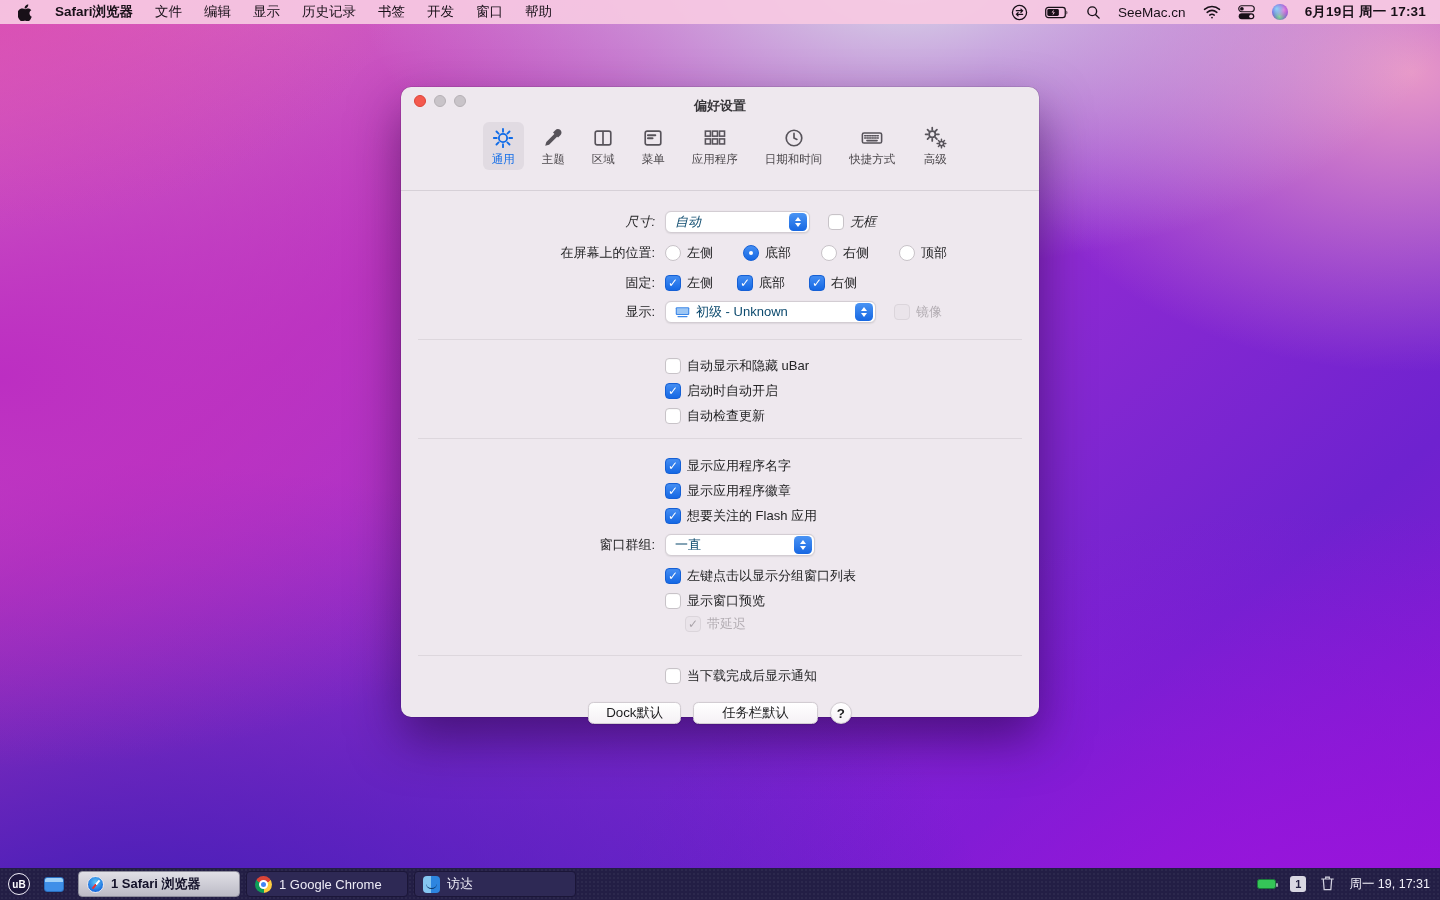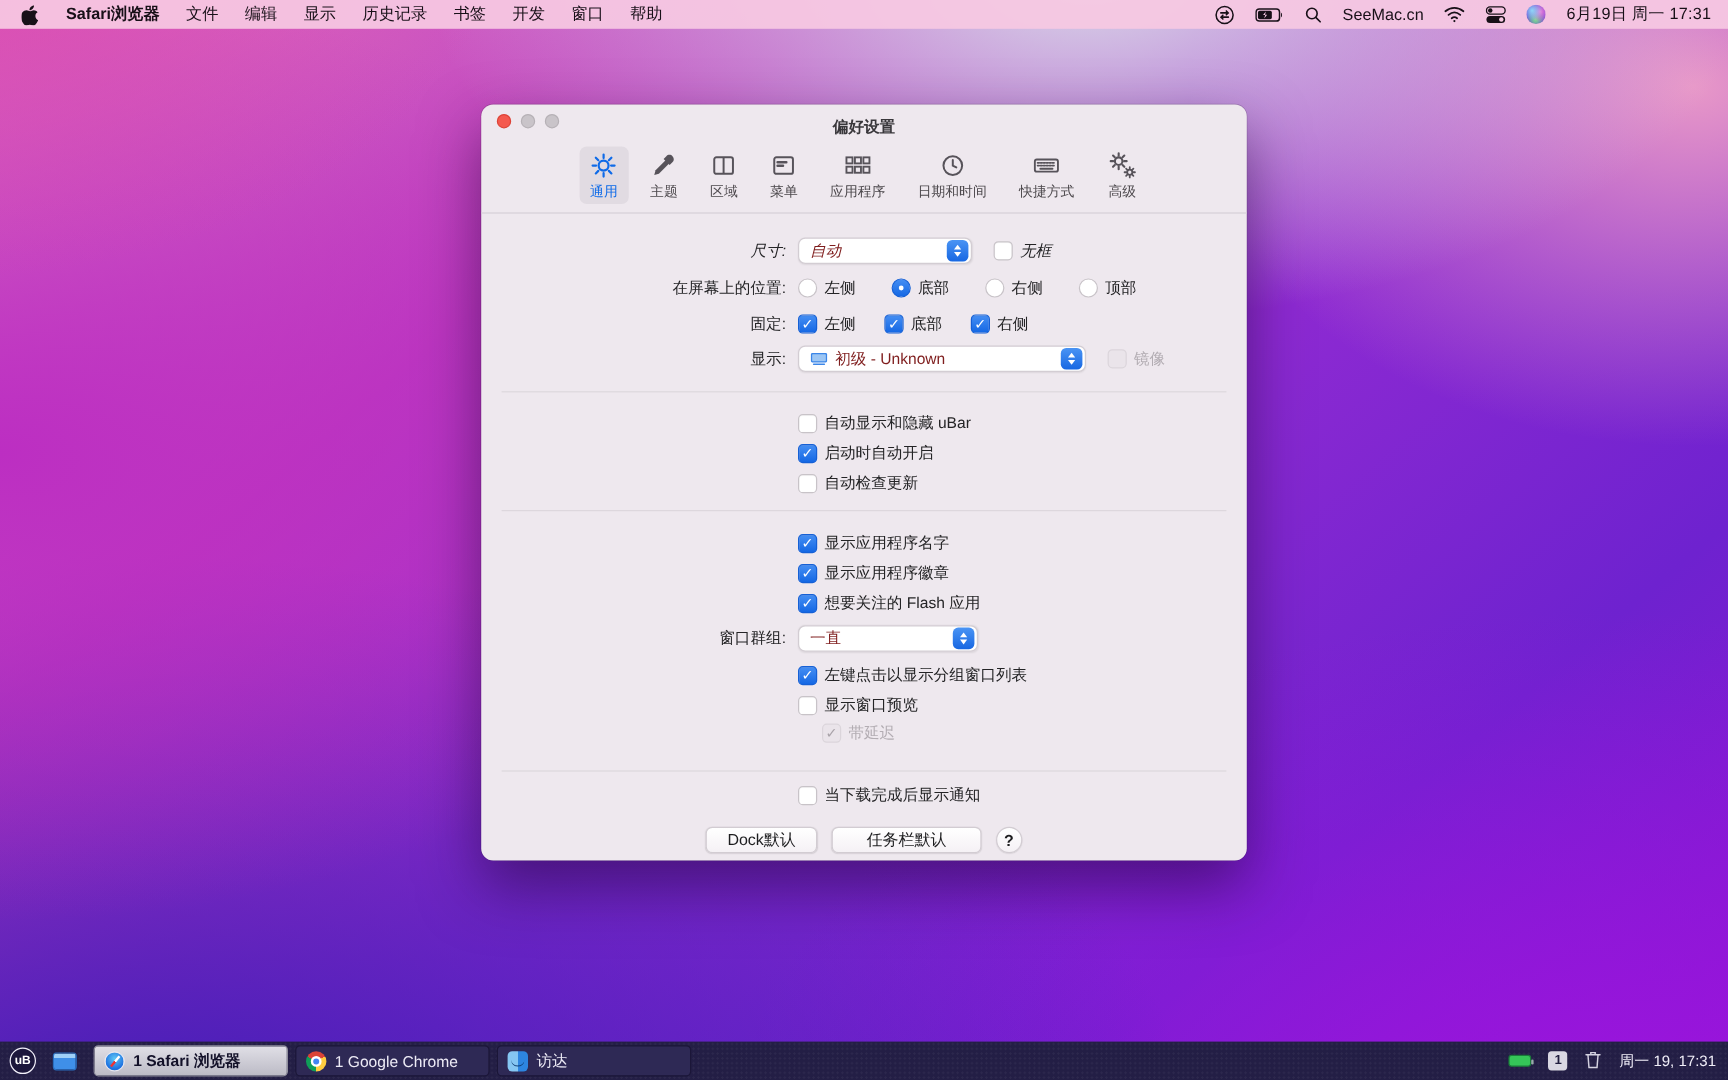--- a/index.html
+++ b/index.html
@@ -26,35 +26,35 @@
   .mb-app { font-weight:700; }
   .mb-item { cursor:default; }
   .mb-right { margin-left:auto; display:flex; align-items:center; gap:17px; }
   .mb-right svg { display:block; }
   .siri-orb { width:16px; height:16px; border-radius:50%;
     background:
       radial-gradient(circle at 30% 30%, #8fd6f7 0%, rgba(143,214,247,0) 55%),
       radial-gradient(circle at 72% 36%, #f07bd8 0%, rgba(240,123,216,0) 58%),
       radial-gradient(circle at 48% 78%, #7ce08c 0%, rgba(124,224,140,0) 55%),
       radial-gradient(circle, #4a6ce2 0%, #7b2ad0 100%); }
-  .mb-time { letter-spacing:.2px; }
+  .mb-time { letter-spacing:.2px;font-weight:bold; }
 
   
   .window { position:absolute; left:401px; top:87px; width:638px; height:630px;
     background:#eee8ee; border-radius:10px;
     box-shadow:0 22px 50px rgba(25,0,45,.5), 0 0 0 .5px rgba(0,0,0,.18); }
   .titlebar { position:relative; height:28px; display:flex; align-items:flex-end; }
   .lights { position:absolute; left:13px; top:8px; display:flex; gap:8px; }
   .tl { width:12px; height:12px; border-radius:50%; }
   .tl-close { background:#f4594e; border:.5px solid #dd4337; }
   .tl-gray  { background:#c9c4c9; border:.5px solid #b6b1b6; }
   .win-title { flex:1; text-align:center; font-weight:700; color:#39373b; font-size:13px; padding-top:6px; }
 
   .toolbar { display:flex; justify-content:center; align-items:flex-start; gap:9px;
-    padding:7px 0 7px; border-bottom:1px solid #d6d0d7; }
+    padding:7px 0 20px; border-bottom:1px solid #d6d0d7; }
   .tab { display:flex; flex-direction:column; align-items:center; padding:4px 9px 3px;
     border-radius:6px; color:#4c484c; }
   .tab .tab-icon { height:24px; display:flex; align-items:center; color:#57535a; }
   .tab .tab-label { font-size:11.5px; margin-top:2px; }
   .tab.selected { background:#e1dbe2; }
   .tab.selected .tab-icon { color:#0f6be8; }
   .tab.selected .tab-label { color:#0f6be8; }
 
   .content { position:relative; height:549px; }
   .row { position:absolute; left:17px; right:17px; height:22px; display:flex; align-items:center; }
@@ -74,21 +74,21 @@
   .cb-label { margin-left:6px; color:#242426; }
   .cb-label.disabled { color:#b3adb3; }
 
   .radio { width:16px; height:16px; border-radius:50%; background:#fff; border:1px solid #c8c3c8;
     position:relative; flex:none; }
   .radio[data-checked="true"] { background:linear-gradient(#448ef3,#1568e4); border-color:#1560d6; }
   .radio[data-checked="true"]::after { content:""; position:absolute; inset:5px; background:#fff; border-radius:50%; }
 
   .select { height:22px; background:#fff; border:1px solid #d3cdd3; border-radius:6px;
     display:flex; align-items:center; justify-content:space-between; padding:0 2px 0 9px;
-    box-shadow:0 .5px 1.5px rgba(0,0,0,.08); color:#7f1d1d; }
+    box-shadow:0 .5px 1.5px rgba(0,0,0,.08); color:#0c4a6e; }
   .select .sel-left { display:flex; align-items:center; gap:6px; }
   .stepper { width:18px; height:18px; border-radius:4.5px; background:linear-gradient(#4a94f4,#1767e2);
     display:flex; flex-direction:column; align-items:center; justify-content:center; gap:2px; flex:none; }
   .tri-up { width:0; height:0; border-left:3.5px solid transparent; border-right:3.5px solid transparent;
     border-bottom:4px solid #fff; }
   .tri-down { width:0; height:0; border-left:3.5px solid transparent; border-right:3.5px solid transparent;
     border-top:4px solid #fff; }
 
   .row.buttons { justify-content:flex-end; gap:12px; height:24px; }
   .btn { height:22px; background:linear-gradient(#ffffff,#f5f1f5); border:1px solid #d2ccd2;
@@ -349,21 +349,21 @@
           <span style="display:flex;align-items:center;">
             <span class="cb" data-checked="true"></span>
             <span class="cb-label">右侧</span>
           </span>
         </span>
       </div>
 
       <div class="row" style="top:110px;">
         <span class="lbl">显示:</span>
         <span class="ctrl" style="gap:18px;">
-          <span class="select" style="width:240px;">
+          <span class="select" style="width:211px;">
             <span class="sel-left">
               <span style="display:flex;">
                 <svg width="15" height="12" viewBox="0 0 20 15">
                   <rect x="1" y="1" width="18" height="10.5" rx="1.6" fill="#3b86e8"></rect>
                   <rect x="2.4" y="2.4" width="15.2" height="7.7" rx=".8" fill="#9cc6f4"></rect>
                   <path d="M4 13.6h12" stroke="#3b86e8" stroke-width="1.6" stroke-linecap="round"></path>
                 </svg>
               </span>
               <span>初级 - Unknown</span>
             </span>

